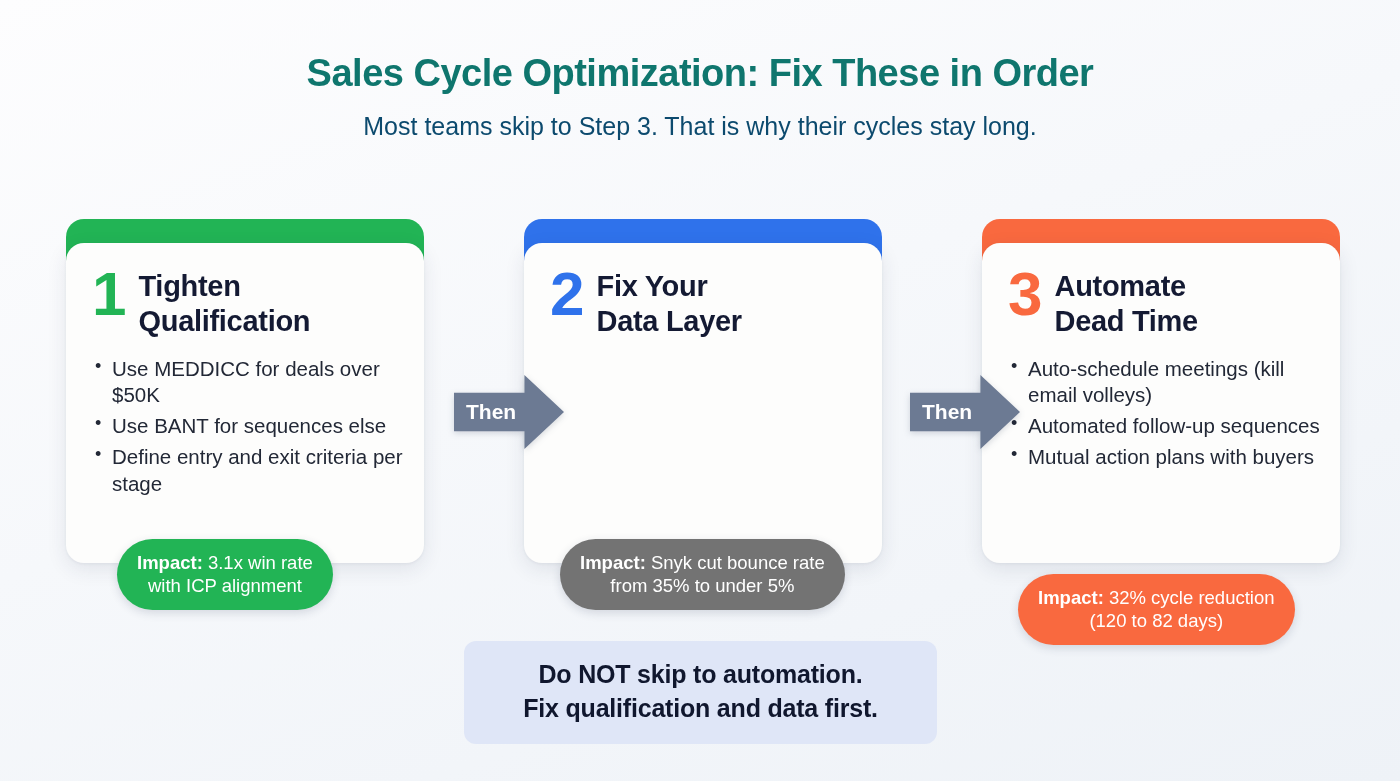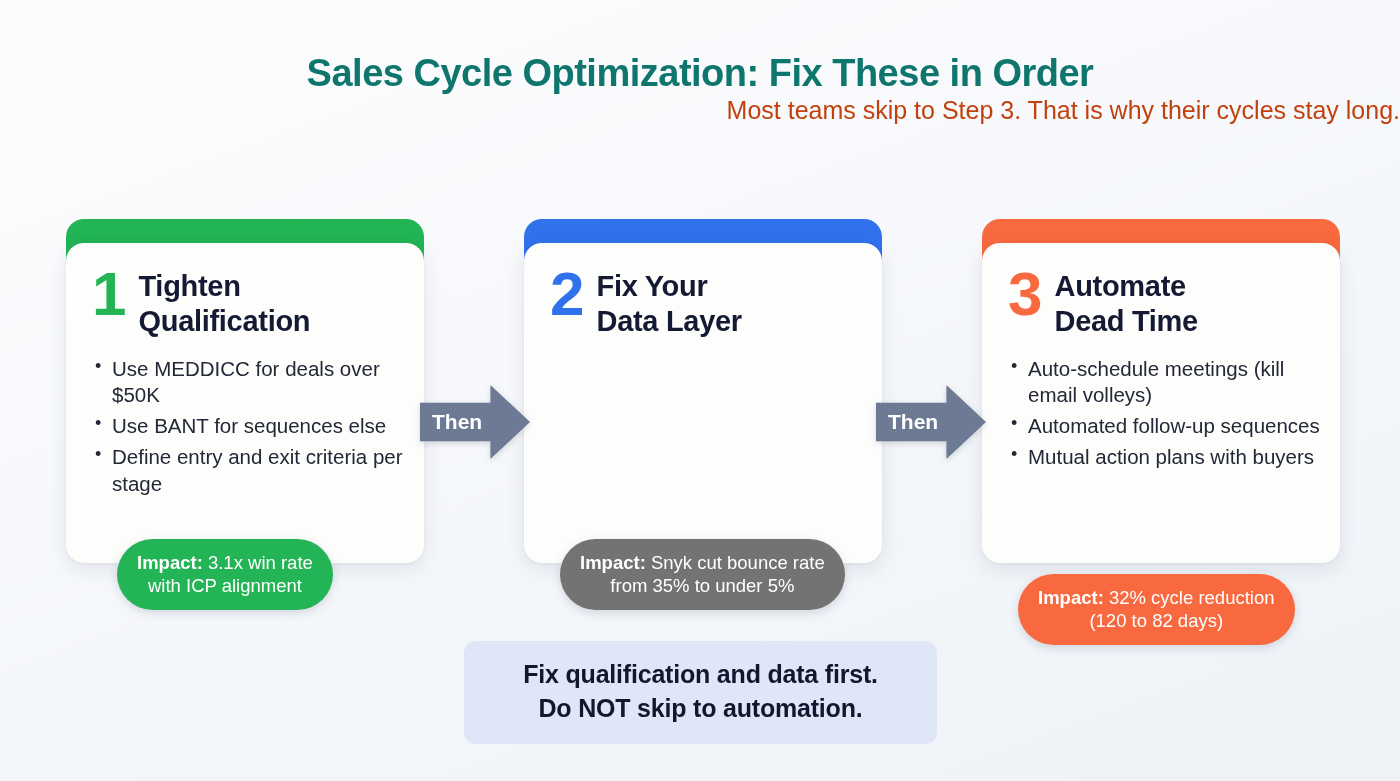--- a/index.html
+++ b/index.html
@@ -23,25 +23,25 @@
     padding-top: 52px;
   }
   .title {
     font-size: 38px;
     font-weight: bold;
     color: #0f766e;
     letter-spacing: -0.5px;
     line-height: 1.12;
   }
   .subtitle {
+    margin-top: 16px;
     font-size: 25px;
-    color: #c2410c;
+    color: #0c4a6e;
     font-weight: normal;
     line-height: 1.2;
-    text-align: right;
   }
 
   
   .cards-row {
     position: absolute;
     top: 219px;
     left: 0;
     width: 1400px;
     height: 400px;
   }
@@ -135,25 +135,26 @@
 
   .badge.b1 { left: 117px;  top: 320px; }
   .badge.b2 { left: 560px;  top: 320px; }
   .badge.b3 { left: 1018px; top: 320px; margin-top: 35px; }
 
   
   .then-arrow {
     position: absolute;
     width: 110px;
     height: 74px;
-    top: 385px;
+    top: 375px;
     display: flex;
     align-items: center;
     justify-content: flex-start;
     filter: drop-shadow(0 2px 3px rgba(35,50,80,0.18));
+    margin-left: 34px;
   }
   .then-arrow.a1 { left: 420px; }
   .then-arrow.a2 { left: 876px; }
   .then-arrow .shape {
     position: absolute;
     inset: 0;
     background: #6c7a93;
     clip-path: polygon(0% 24%, 64% 24%, 64% 0%, 100% 50%, 64% 100%, 64% 76%, 0% 76%);
   }
   .then-arrow .label {
@@ -272,15 +273,15 @@
   <div class="shape"></div>
   <div class="label">Then</div>
 </div>
 
 <div class="then-arrow a2">
   <div class="shape"></div>
   <div class="label">Then</div>
 </div>
 
 <div class="callout">
+  <div class="callout-line">Do NOT skip to automation.</div>
   <div class="callout-line">Fix qualification and data first.</div>
-  <div class="callout-line">Do NOT skip to automation.</div>
 </div>
 
 </body></html>

